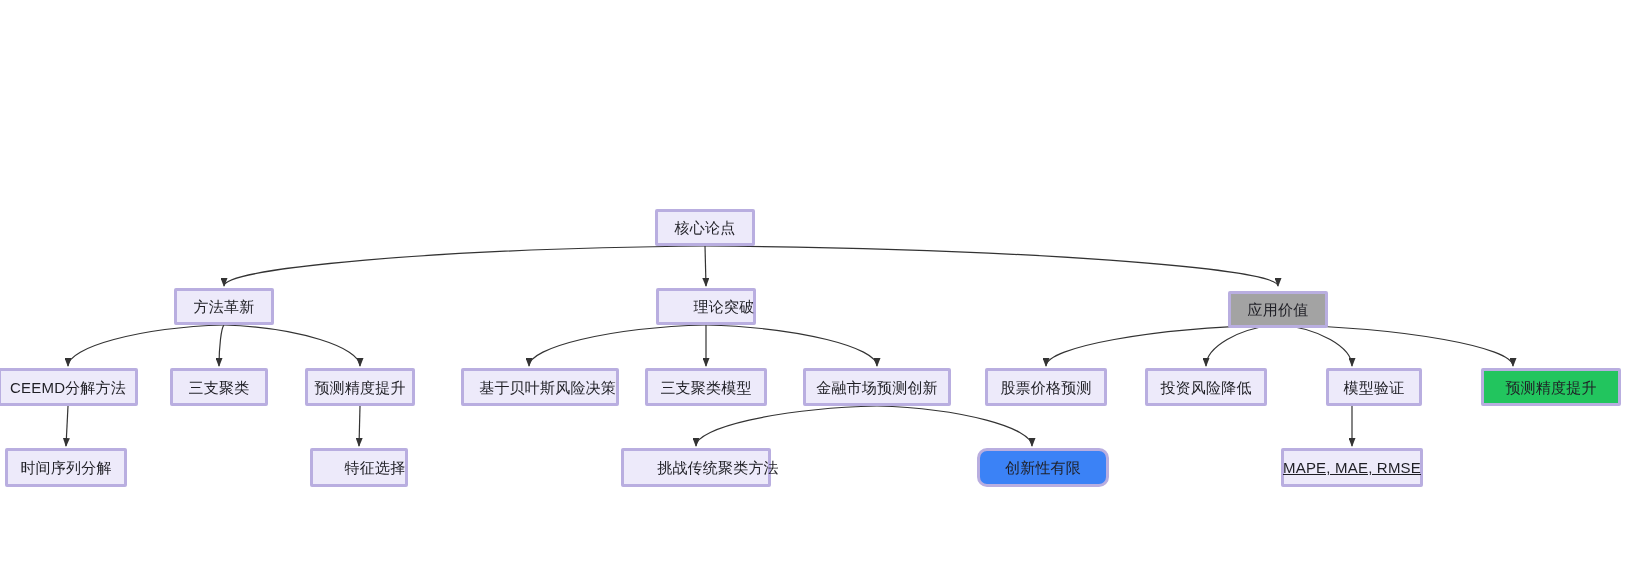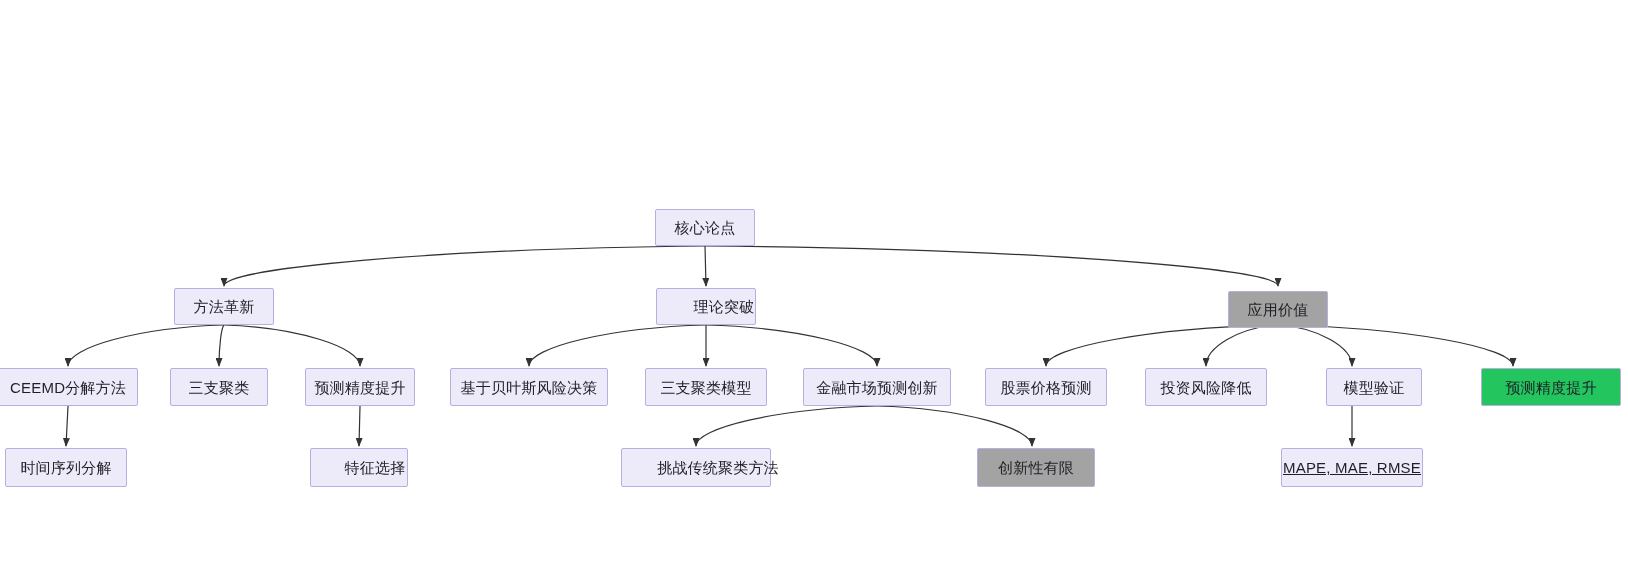--- a/index.html
+++ b/index.html
@@ -25,21 +25,21 @@
     height: 576px;
     pointer-events: none;
   }
   .node {
     position: absolute;
     box-sizing: border-box;
     display: flex;
     align-items: center;
     justify-content: center;
     background: #edeafa;
-    border: 1px solid #a3a3a3;
+    border: 3px solid #a3a3a3;
     border-radius: 2px;
     color: #1f1f25;
     font-size: 15px;
     line-height: 1;
     white-space: nowrap;
     letter-spacing: 0.2px;
   }
   .node-label {
     pointer-events: none;
   }
@@ -90,21 +90,21 @@
       </div>
       <div class="node" style="left: -2px; top: 368px; width: 140px; height: 38px; background: rgb(237, 234, 250); border-color: rgb(185, 174, 224); color: rgb(31, 31, 37);">
         <span class="node-label">CEEMD分解方法</span>
       </div>
       <div class="node" style="left: 170px; top: 368px; width: 98px; height: 38px; background: rgb(237, 234, 250); border-color: rgb(185, 174, 224); color: rgb(31, 31, 37);">
         <span class="node-label">三支聚类</span>
       </div>
       <div class="node" style="left: 305px; top: 368px; width: 110px; height: 38px; background: rgb(237, 234, 250); border-color: rgb(185, 174, 224); color: rgb(31, 31, 37);">
         <span class="node-label">预测精度提升</span>
       </div>
-      <div class="node" style="left: 450px; top: 368px; width: 158px; height: 38px; background: rgb(237, 234, 250); border-color: rgb(185, 174, 224); color: rgb(31, 31, 37);">
+      <div class="node" style="left: 461px; top: 368px; width: 158px; height: 38px; background: rgb(237, 234, 250); border-color: rgb(185, 174, 224); color: rgb(31, 31, 37); justify-content: flex-end;">
         <span class="node-label">基于贝叶斯风险决策</span>
       </div>
       <div class="node" style="left: 645px; top: 368px; width: 122px; height: 38px; background: rgb(237, 234, 250); border-color: rgb(185, 174, 224); color: rgb(31, 31, 37);">
         <span class="node-label">三支聚类模型</span>
       </div>
       <div class="node" style="left: 803px; top: 368px; width: 148px; height: 38px; background: rgb(237, 234, 250); border-color: rgb(185, 174, 224); color: rgb(31, 31, 37);">
         <span class="node-label">金融市场预测创新</span>
       </div>
       <div class="node" style="left: 985px; top: 368px; width: 122px; height: 38px; background: rgb(237, 234, 250); border-color: rgb(185, 174, 224); color: rgb(31, 31, 37);">
         <span class="node-label">股票价格预测</span>
@@ -120,20 +120,20 @@
       </div>
       <div class="node" style="left: 5px; top: 448px; width: 122px; height: 39px; background: rgb(237, 234, 250); border-color: rgb(185, 174, 224); color: rgb(31, 31, 37);">
         <span class="node-label">时间序列分解</span>
       </div>
       <div class="node" style="left: 310px; top: 448px; width: 98px; height: 39px; background: rgb(237, 234, 250); border-color: rgb(185, 174, 224); color: rgb(31, 31, 37); padding-left: 32px;">
         <span class="node-label">特征选择</span>
       </div>
       <div class="node" style="left: 621px; top: 448px; width: 150px; height: 39px; background: rgb(237, 234, 250); border-color: rgb(185, 174, 224); color: rgb(31, 31, 37); padding-left: 44px;">
         <span class="node-label">挑战传统聚类方法</span>
       </div>
-      <div class="node" style="left: 977px; top: 448px; width: 118px; height: 39px; background: #a3a3a3; border-color: rgb(185, 174, 224); color: rgb(31, 31, 37);">
+      <div class="node" style="left: 977px; top: 448px; width: 132px; height: 39px; background: #3b82f6; border-color: rgb(185, 174, 224); color: rgb(31, 31, 37); border-radius: 10px;">
         <span class="node-label">创新性有限</span>
       </div>
       <div class="node" style="left: 1281px; top: 448px; width: 142px; height: 39px; background: rgb(237, 234, 250); border-color: rgb(185, 174, 224); color: rgb(31, 31, 37); text-decoration: underline;">
         <span class="node-label">MAPE, MAE, RMSE</span>
       </div>
     </div>
 </div>
 
 </body></html>

